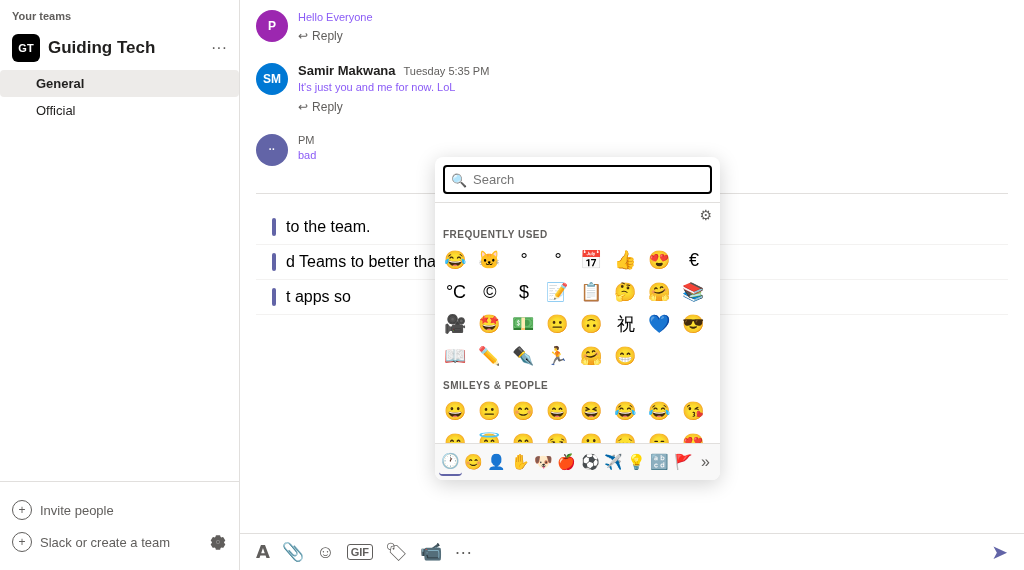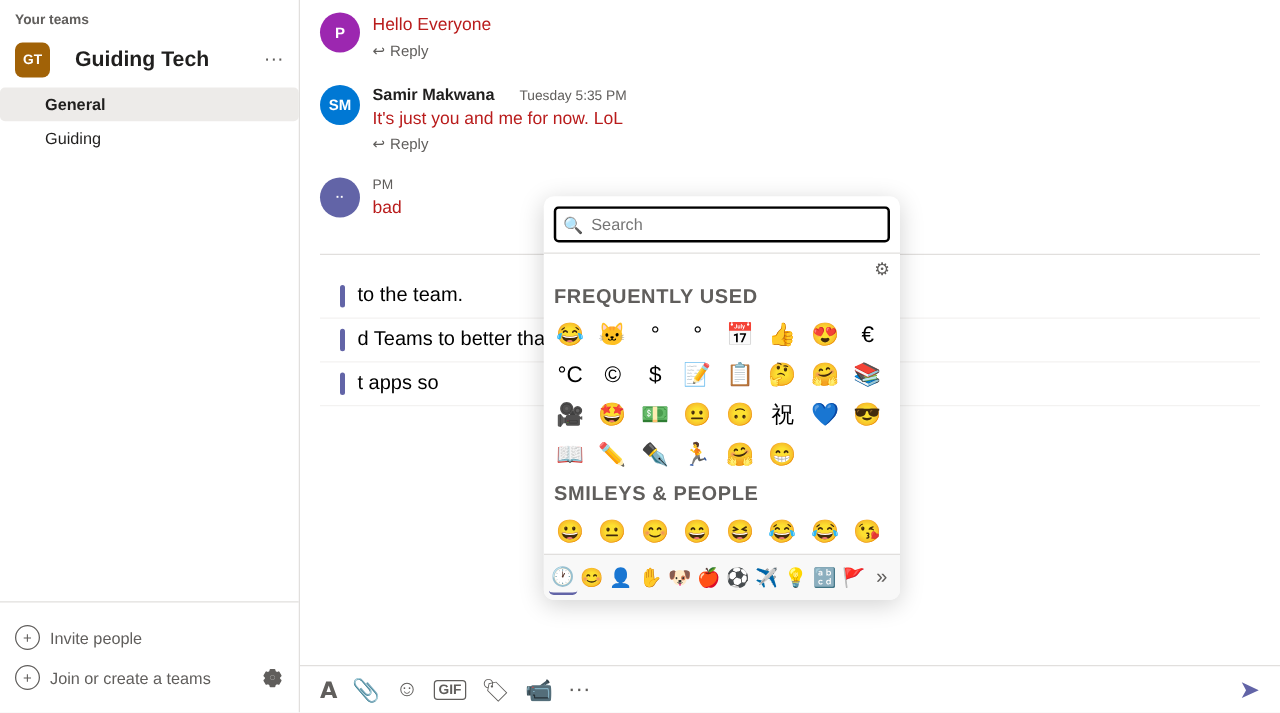--- a/index.html
+++ b/index.html
@@ -24,28 +24,28 @@
     .team-item {
       display: flex;
       align-items: center;
       padding: 8px 12px;
       cursor: pointer;
     }
     .team-avatar {
       width: 28px;
       height: 28px;
       border-radius: 6px;
-      background: #a16207;
+      background: #000000;
       color: white;
       font-size: 11px;
       font-weight: 700;
       display: flex;
       align-items: center;
       justify-content: center;
-      margin-right: 20px;
+      margin-right: 8px;
       flex-shrink: 0;
     }
     .team-name {
       font-size: 17px;
       font-weight: 600;
       color: #201f1e;
       flex: 1;
     }
     .team-more {
       color: #605e5c;
@@ -121,24 +121,24 @@
       display: flex;
       align-items: center;
       justify-content: center;
       font-size: 12px;
       font-weight: 600;
       color: white;
       flex-shrink: 0;
       margin-right: 10px;
     }
     .msg-content { flex: 1; }
-    .msg-header { display: flex; align-items: baseline; gap: 20px; margin-bottom: 2px; }
+    .msg-header { display: flex; align-items: baseline; gap: 8px; margin-bottom: 2px; }
     .msg-sender { font-size: 13px; font-weight: 600; color: #201f1e; }
     .msg-time { font-size: 11px; color: #605e5c; }
-    .msg-text { font-size: 14px; color: #b91c1c; line-height: 1.4; }
+    .msg-text { font-size: 11px; color: #8b5cf6; line-height: 1.4; }
     .reply-btn {
       display: flex;
       align-items: center;
       gap: 4px;
       font-size: 12px;
       color: #605e5c;
       cursor: pointer;
       margin-top: 4px;
     }
     .reply-arrow { font-size: 12px; }
@@ -219,21 +219,21 @@
     }
     .search-icon-emoji {
       position: absolute;
       left: 8px;
       top: 50%;
       transform: translateY(-50%);
       color: #605e5c;
       font-size: 13px;
     }
     .emoji-section-label {
-      font-size: 16px;
+      font-size: 10px;
       font-weight: 700;
       color: #605e5c;
       padding: 6px 8px 2px 8px;
       letter-spacing: 0.5px;
     }
     .emoji-grid {
       display: flex;
       flex-wrap: wrap;
       padding: 2px 4px;
     }
@@ -311,30 +311,30 @@
 <body>
 
 <div class="sidebar">
   <div class="your-teams-label">Your teams</div>
   <div class="team-item">
     <div class="team-avatar">GT</div>
     <span class="team-name">Guiding Tech</span>
     <span class="team-more">···</span>
   </div>
   <div class="channel-item active">General</div>
-  <div class="channel-item">Guiding</div>
+  <div class="channel-item">Official</div>
 
   <div class="sidebar-footer">
     <div class="sidebar-footer-item">
       <div class="icon-circle">+</div>
       <span>Invite people</span>
     </div>
     <div class="sidebar-footer-item">
       <div class="icon-circle">+</div>
-      <span>Join or create a teams</span>
+      <span>Slack or create a team</span>
       <svg class="gear-icon" viewBox="0 0 20 20" fill="none" xmlns="http://www.w3.org/2000/svg">
         <path d="M10 12a2 2 0 100-4 2 2 0 000 4z" fill="#605e5c"></path>
         <path fill-rule="evenodd" clip-rule="evenodd" d="M8.18 2.5a.75.75 0 00-.73.57l-.32 1.3a5.5 5.5 0 00-1.1.64l-1.27-.43a.75.75 0 00-.88.35l-1.82 3.15a.75.75 0 00.17.94l1.01.88a5.5 5.5 0 000 1.28l-1.01.88a.75.75 0 00-.17.94l1.82 3.15a.75.75 0 00.88.35l1.27-.43c.34.24.71.45 1.1.64l.32 1.3a.75.75 0 00.73.57h3.64a.75.75 0 00.73-.57l.32-1.3a5.5 5.5 0 001.1-.64l1.27.43a.75.75 0 00.88-.35l1.82-3.15a.75.75 0 00-.17-.94l-1.01-.88a5.5 5.5 0 000-1.28l1.01-.88a.75.75 0 00.17-.94l-1.82-3.15a.75.75 0 00-.88-.35l-1.27.43a5.5 5.5 0 00-1.1-.64l-.32-1.3a.75.75 0 00-.73-.57H8.18zm1.82 5.5a2 2 0 100 4 2 2 0 000-4z" fill="#605e5c"></path>
       </svg>
     </div>
   </div>
 </div>
 
 <div class="main-content">
   <div class="messages-area">

